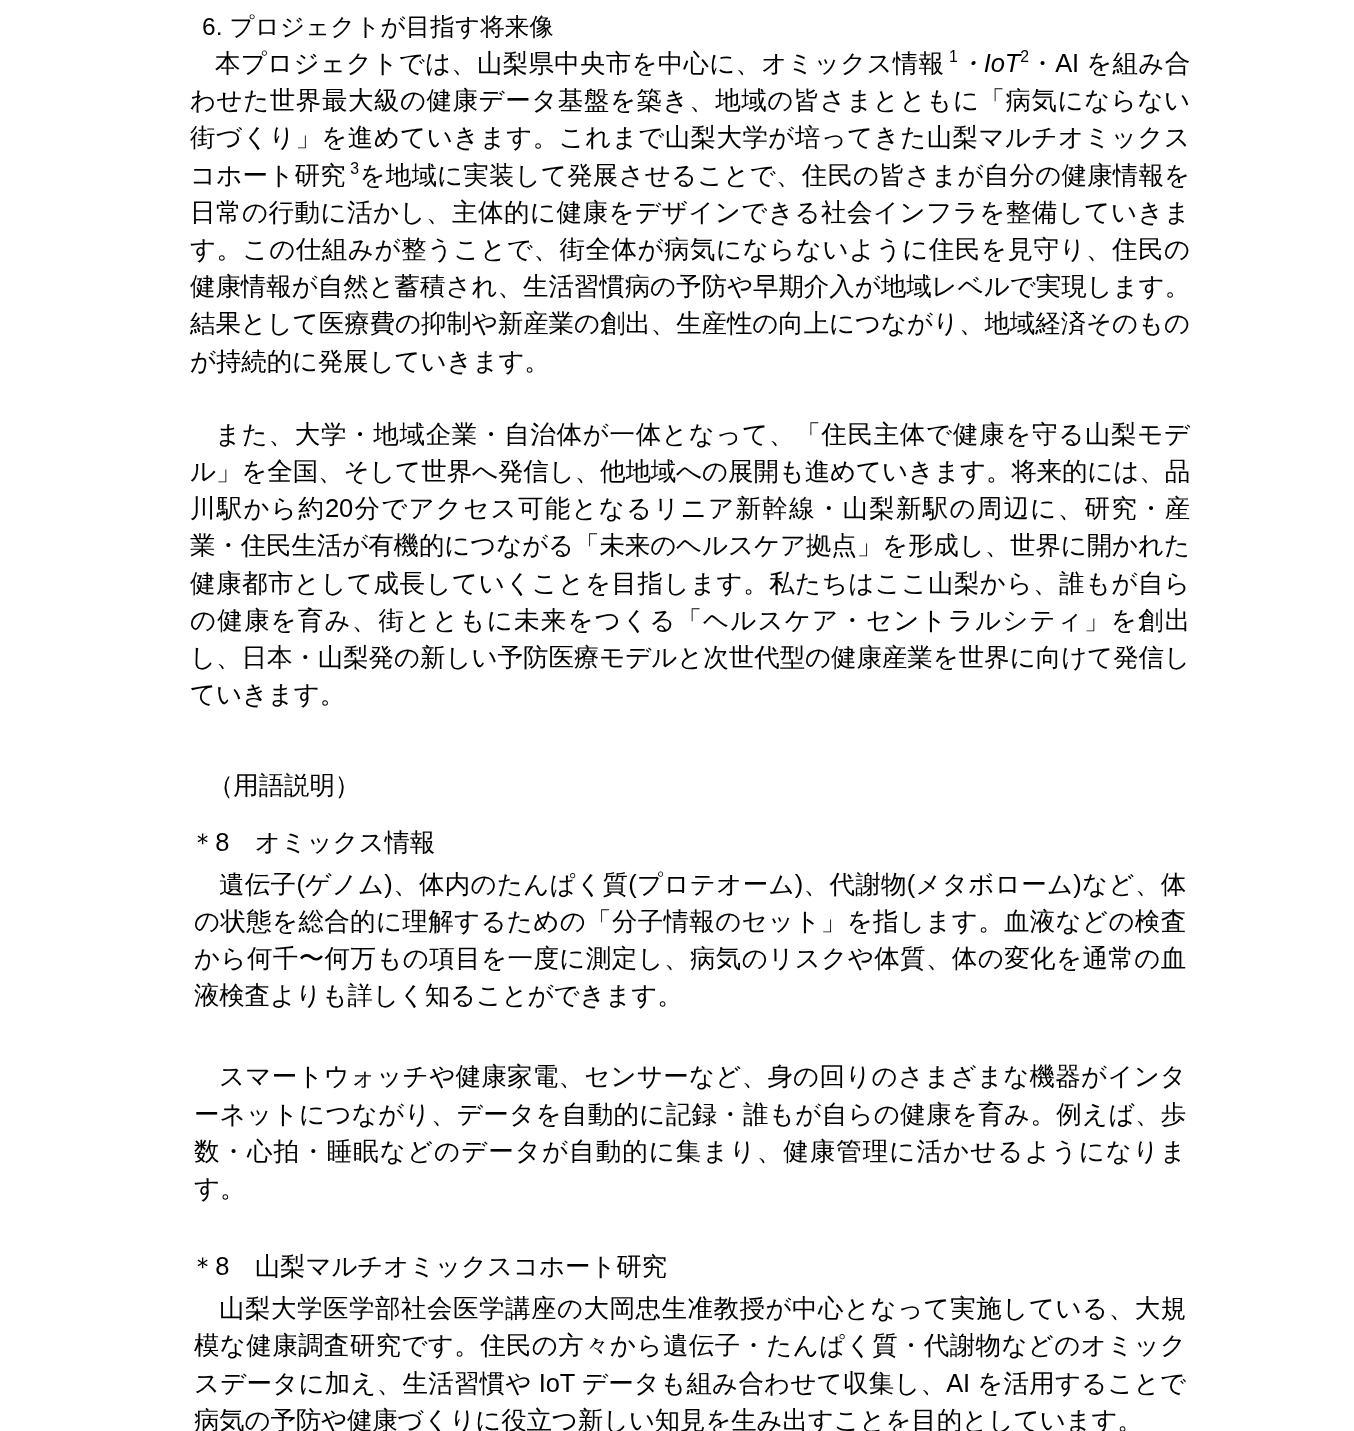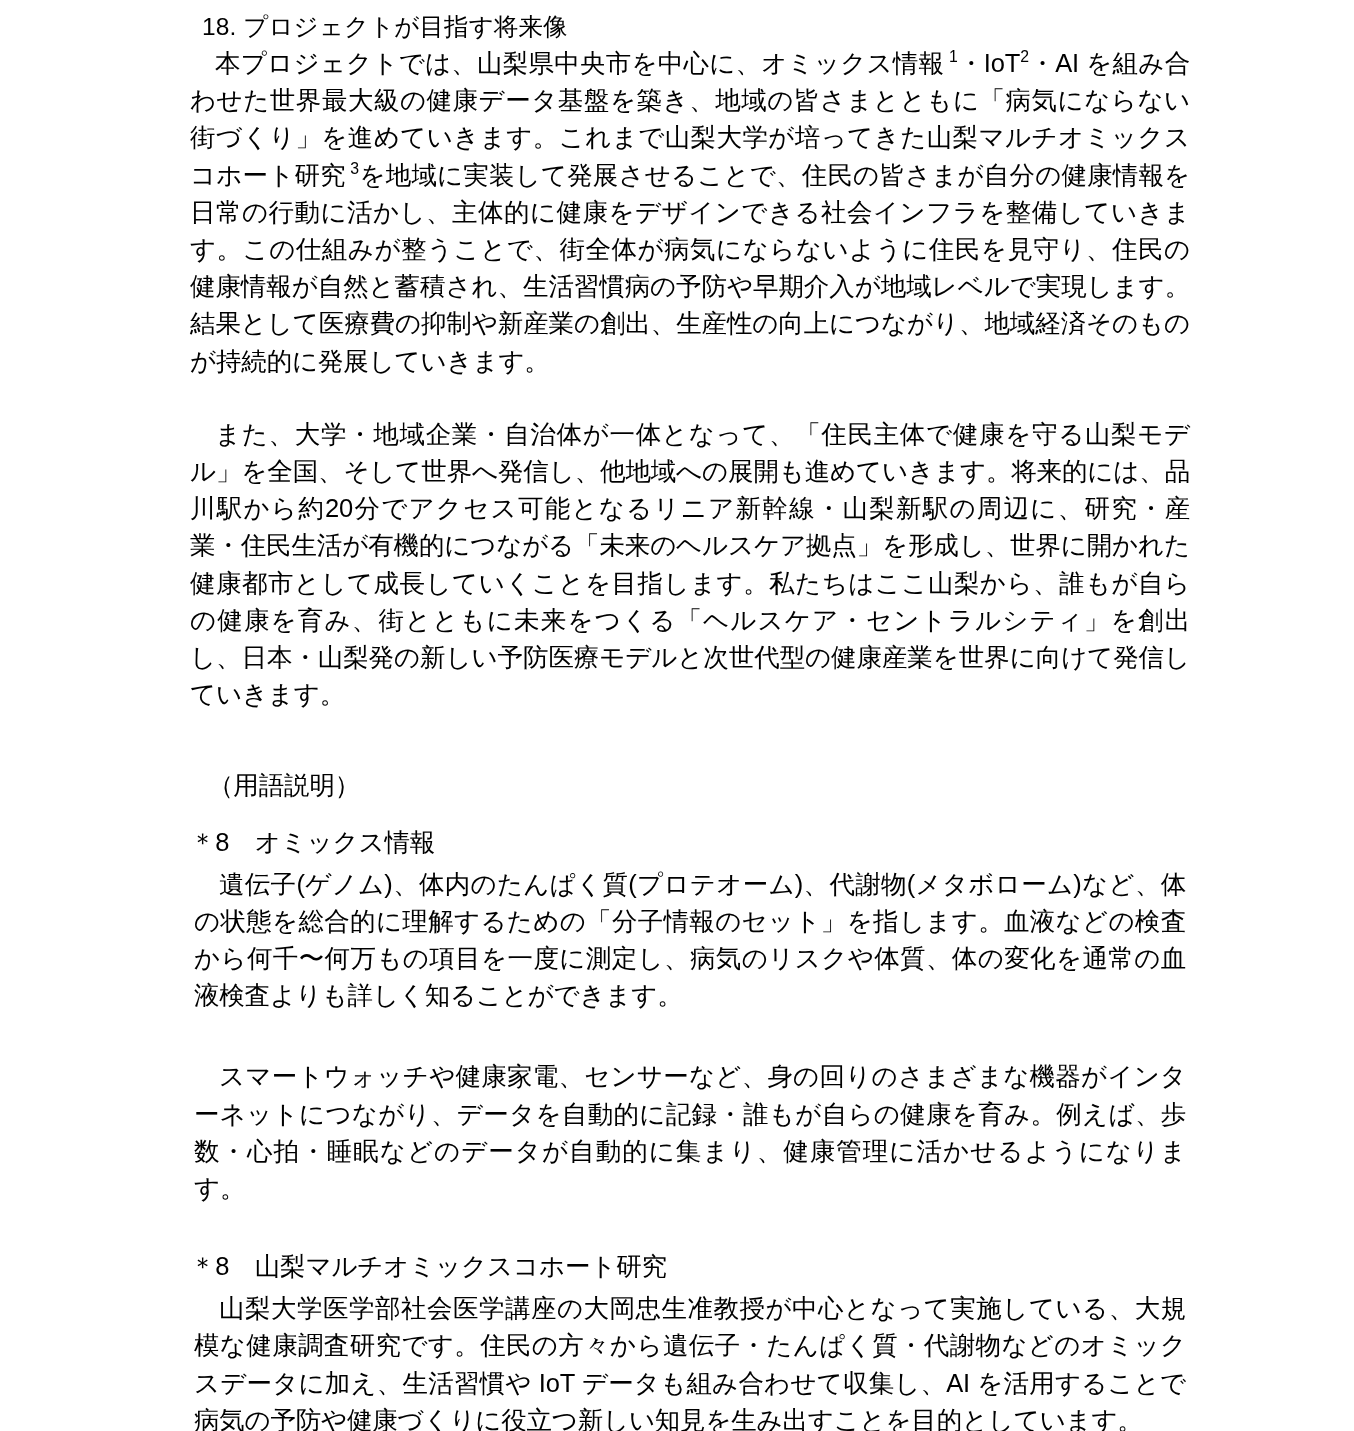--- a/index.html
+++ b/index.html
@@ -81,29 +81,30 @@
     line-height: 0;
     letter-spacing: 0;
   }
   .sup-space {
     font-size: 0.62em;
     vertical-align: 0.62em;
     line-height: 0;
   }
   .latin {
     font-family: "Liberation Sans", "DejaVu Sans", sans-serif;
+    font-style: italic;
   }
 </style>
 </head>
 <body>
 
 <div class="page">
   <div class="content">
 
-    <h1 class="heading">18. プロジェクトが目指す将来像</h1>
+    <h1 class="heading">6. プロジェクトが目指す将来像</h1>
 
     <p class="para"><span>本プロジェクトでは、山梨県中央市を中心に、オミックス情報</span><span class="sup-space">&nbsp;</span><sup>1</sup><span class="latin">・IoT</span><sup>2</sup><span>・AI を組み合わせた世界最大級の健康データ基盤を築き、地域の皆さまとともに「病気にならない街づくり」を進めていきます。これまで山梨大学が培ってきた山梨マルチオミックスコホート研究</span><span class="sup-space">&nbsp;</span><sup>3</sup><span>を地域に実装して発展させることで、住民の皆さまが自分の健康情報を日常の行動に活かし、主体的に健康をデザインできる社会インフラを整備していきます。この仕組みが整うことで、街全体が病気にならないように住民を見守り、住民の健康情報が自然と蓄積され、生活習慣病の予防や早期介入が地域レベルで実現します。結果として医療費の抑制や新産業の創出、生産性の向上につながり、地域経済そのものが持続的に発展していきます。</span></p>
 
     <div class="gap-md"></div>
 
     <p class="para">また、大学・地域企業・自治体が一体となって、「住民主体で健康を守る山梨モデル」を全国、そして世界へ発信し、他地域への展開も進めていきます。将来的には、品川駅から約20分でアクセス可能となるリニア新幹線・山梨新駅の周辺に、研究・産業・住民生活が有機的につながる「未来のヘルスケア拠点」を形成し、世界に開かれた健康都市として成長していくことを目指します。私たちはここ山梨から、誰もが自らの健康を育み、街とともに未来をつくる「ヘルスケア・セントラルシティ」を創出し、日本・山梨発の新しい予防医療モデルと次世代型の健康産業を世界に向けて発信していきます。</p>
 
     <div class="gap-md"></div>
 
     <p class="glossary-label">（用語説明）</p>

